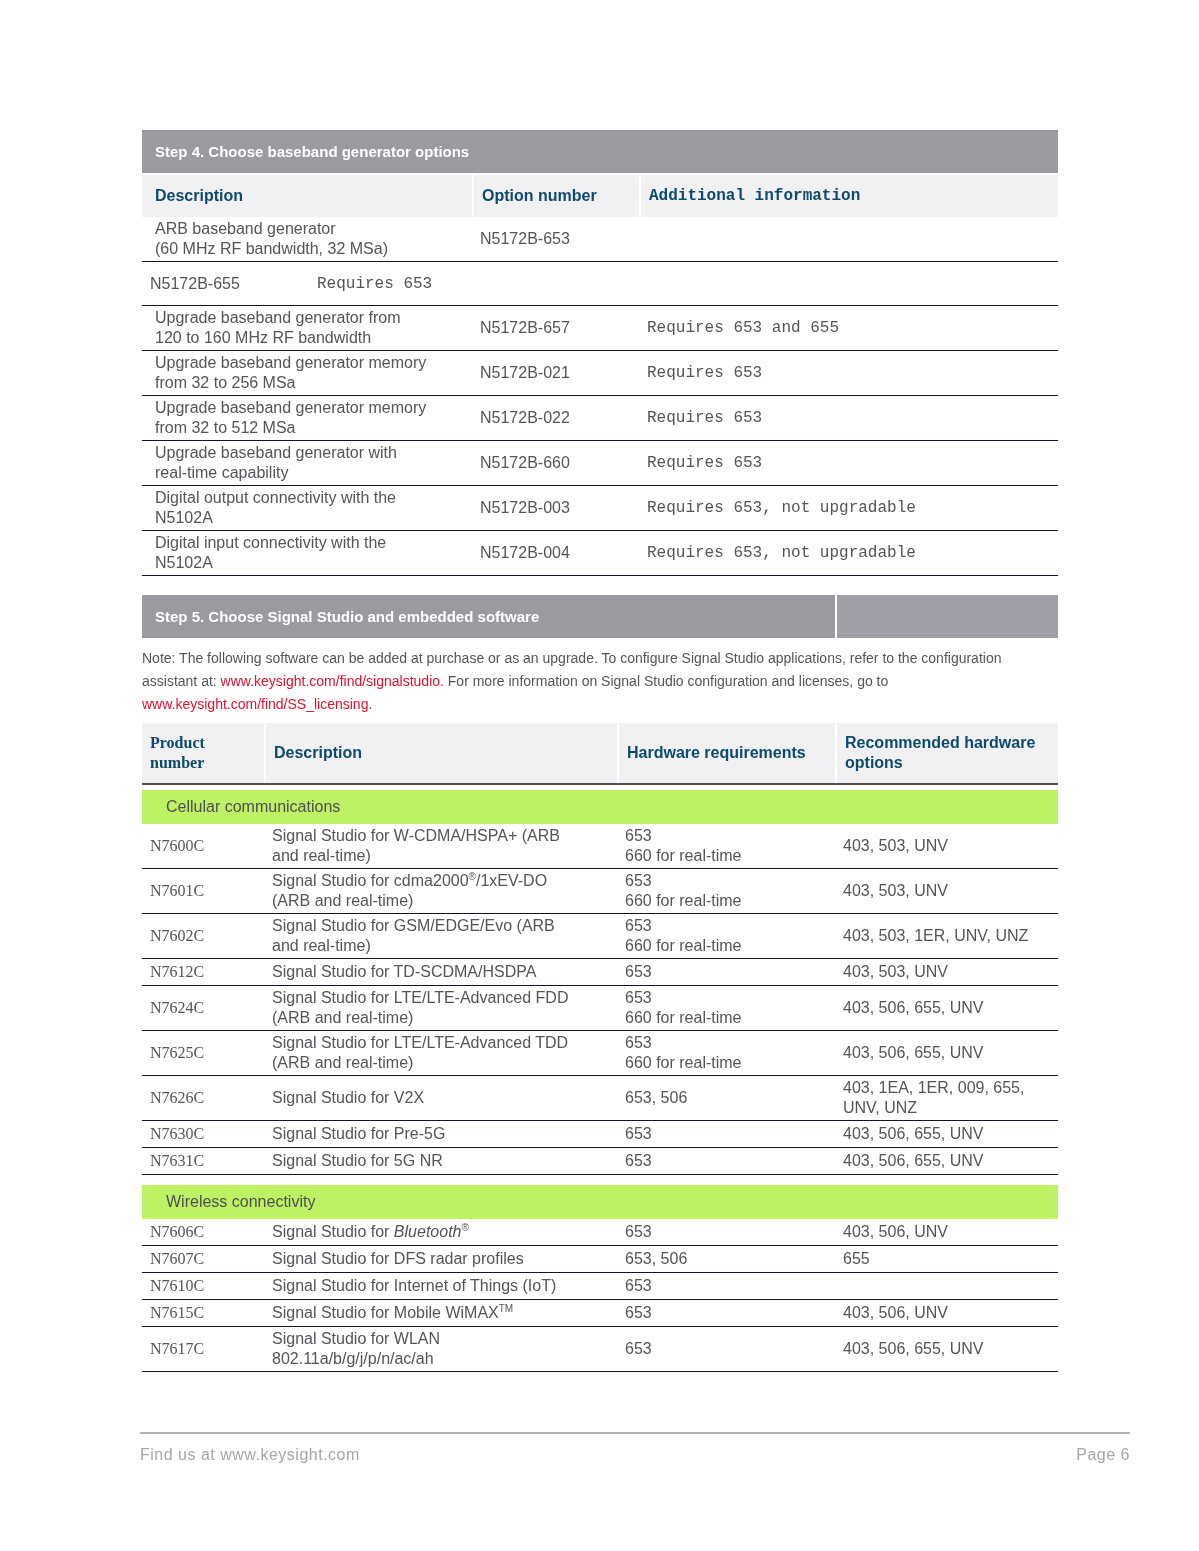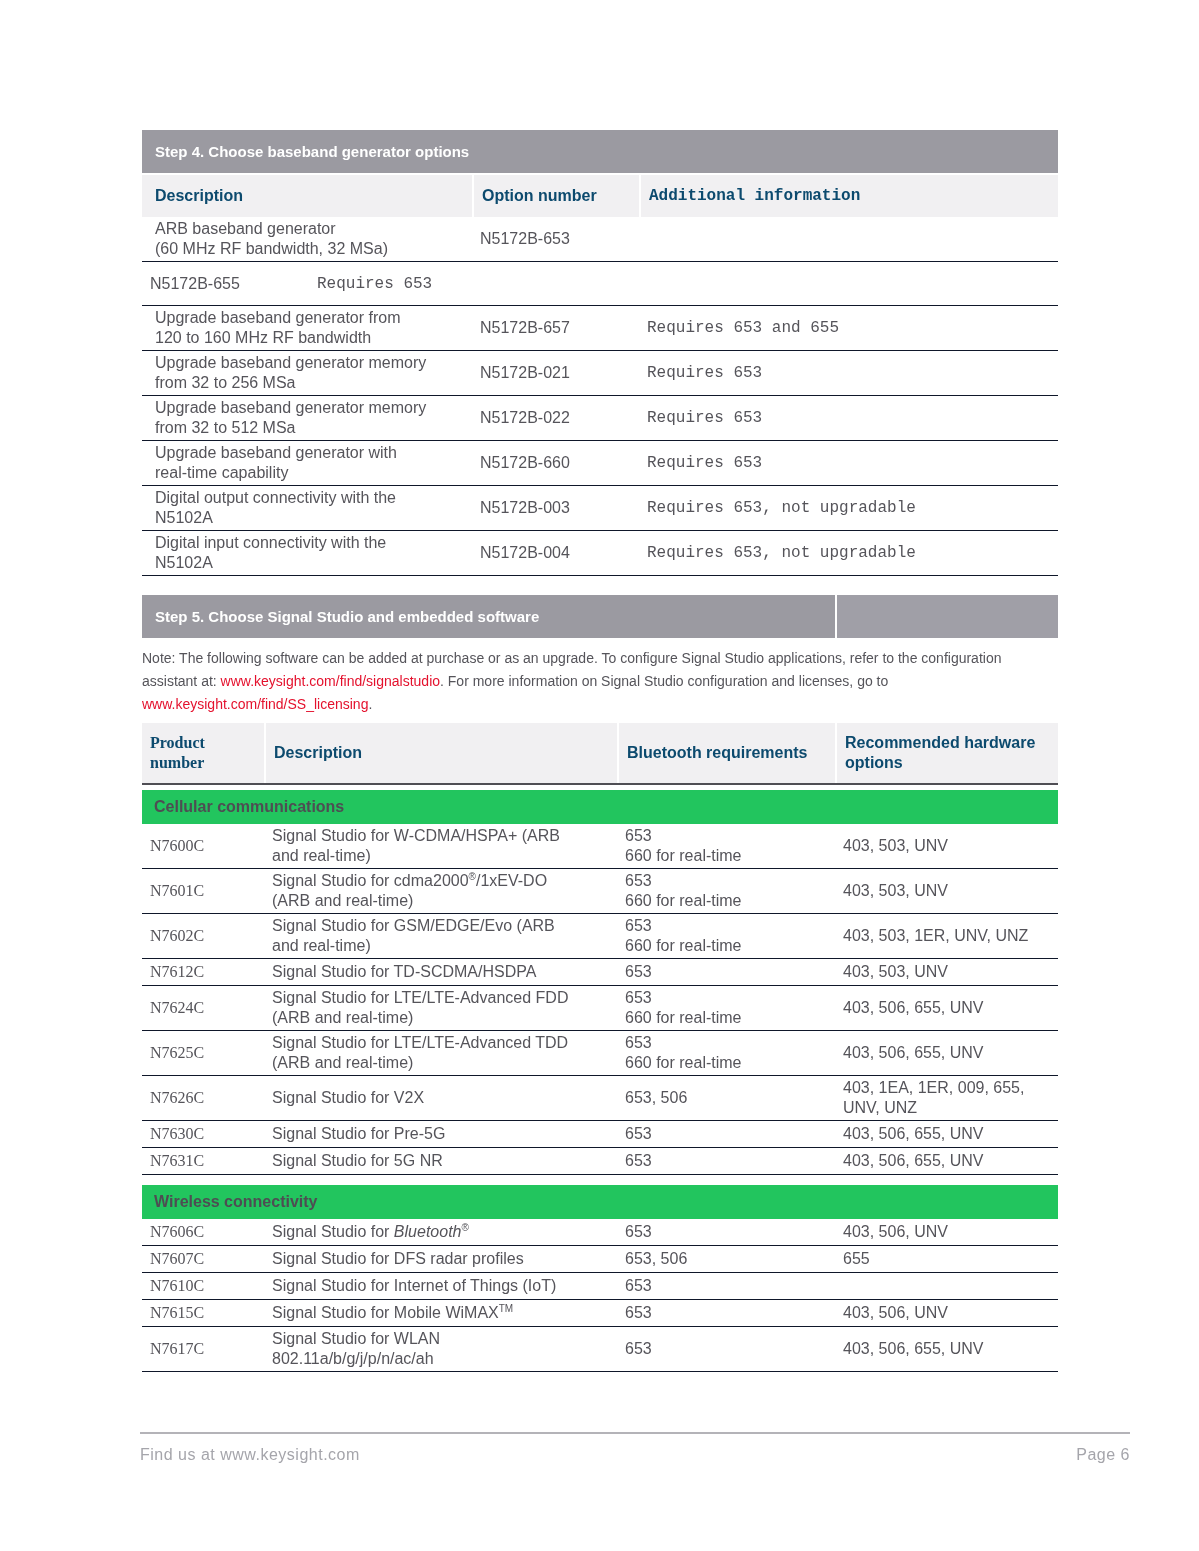--- a/index.html
+++ b/index.html
@@ -48,27 +48,27 @@
     display:flex;
     align-items:center;
     box-sizing:border-box;
   }
   .band .hcell + .hcell{border-left:2px solid #ffffff;}
   .t1-band{height:42px;}
   .t2-band{height:60px;border-bottom:2px solid #4f4e54;}
 
   
   .secband{
-    background:#22c55e;
-    font-weight:bold;
+    background:#bef264;
+    font-weight:normal;
     color:#4e4d53;
     font-size:16px;
     height:34px;
     line-height:34px;
-    padding-left:12px;
+    padding-left:24px;
     box-sizing:border-box;
   }
   .secband.first{margin-top:5px;}
   .secband.later{margin-top:10px;}
 
   
   .row{
     display:flex;
     align-items:center;
     border-bottom:1px solid #0f172a;
@@ -192,21 +192,21 @@
       <span>Note: The following software can be added at purchase or as an upgrade. To configure Signal Studio applications, refer to the configuration assistant at: </span><a style="color: rgb(228, 17, 45);">www.keysight.com/find/signalstudio</a><span>. For more information on Signal Studio configuration and licenses, go to </span><a style="color: rgb(228, 17, 45);">www.keysight.com/find/SS_licensing</a><span>.</span>
     </p>
     <div class="band t2-band" id="t2-head">
         <div class="hcell c0">
           <span>Product<br>number</span>
         </div>
         <div class="hcell c1">
           <span>Description</span>
         </div>
         <div class="hcell c2">
-          <span>Bluetooth requirements</span>
+          <span>Hardware requirements</span>
         </div>
         <div class="hcell c3">
           <span>Recommended hardware<br>options</span>
         </div>
       </div>
     <div id="t2-body">
         <div class="secband first">Cellular communications</div>
         <div class="row">
           <div class="cell c0">N7600C</div>
           <div class="cell c1">Signal Studio for W-CDMA/HSPA+ (ARB<br>and real-time)</div>

